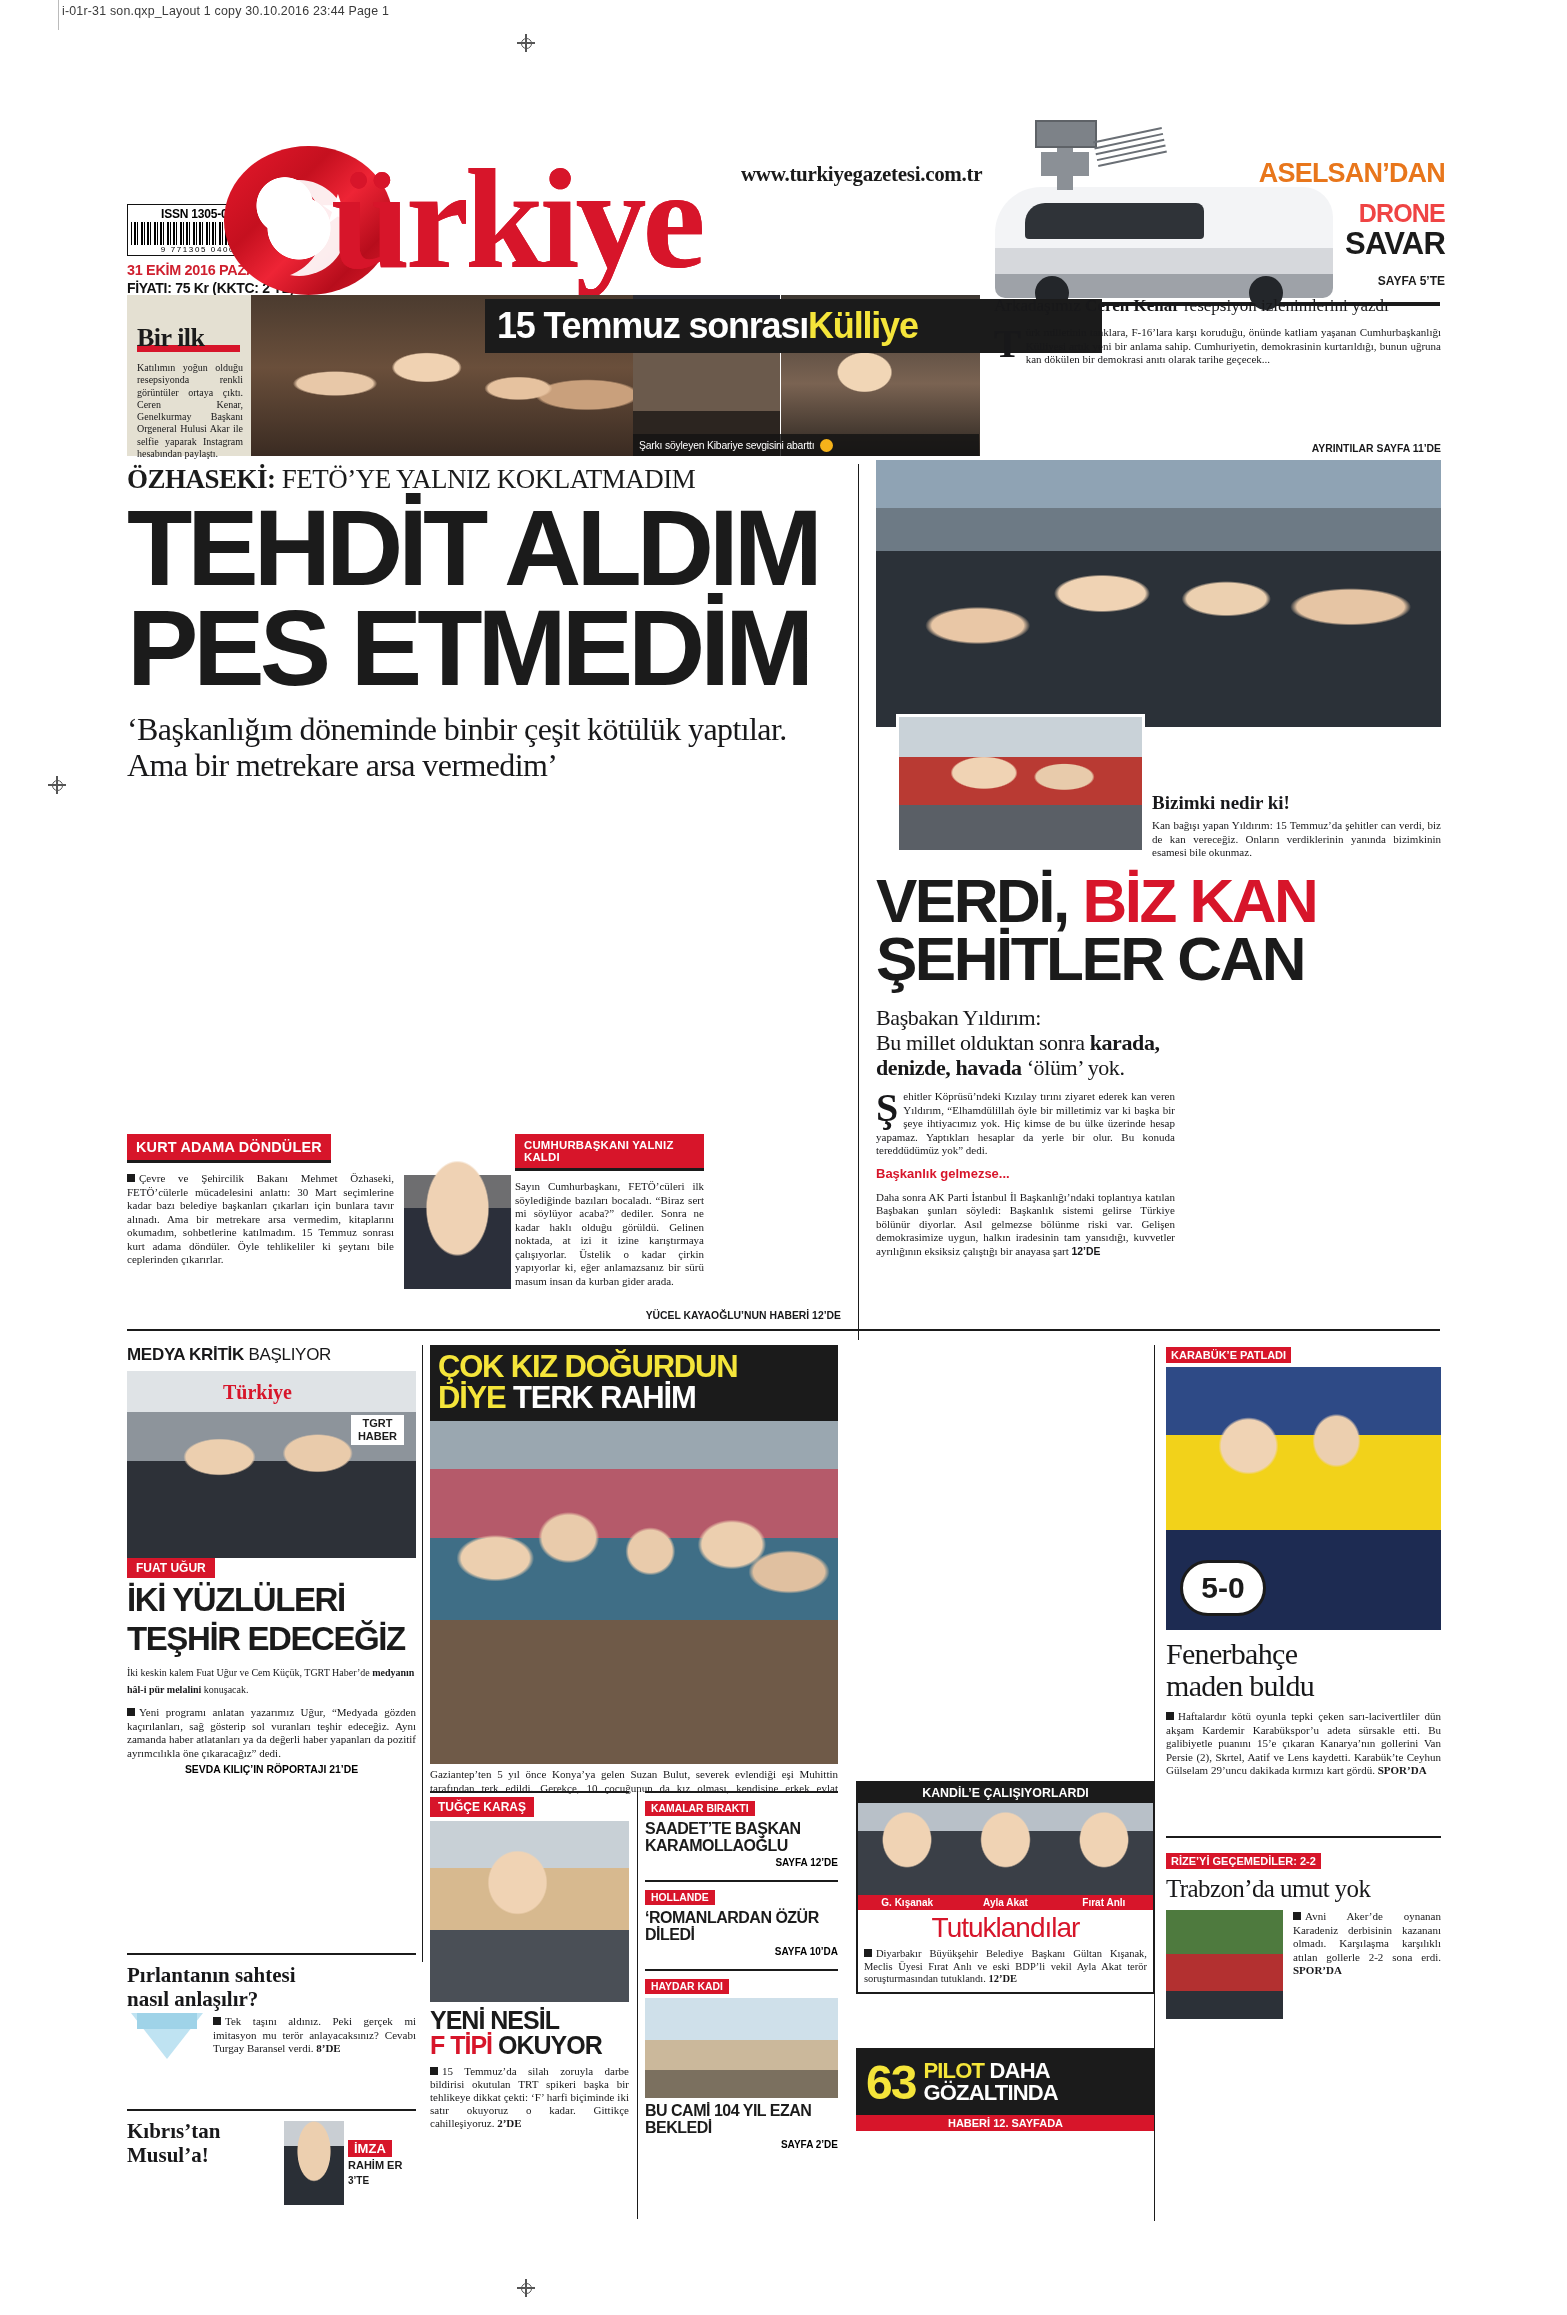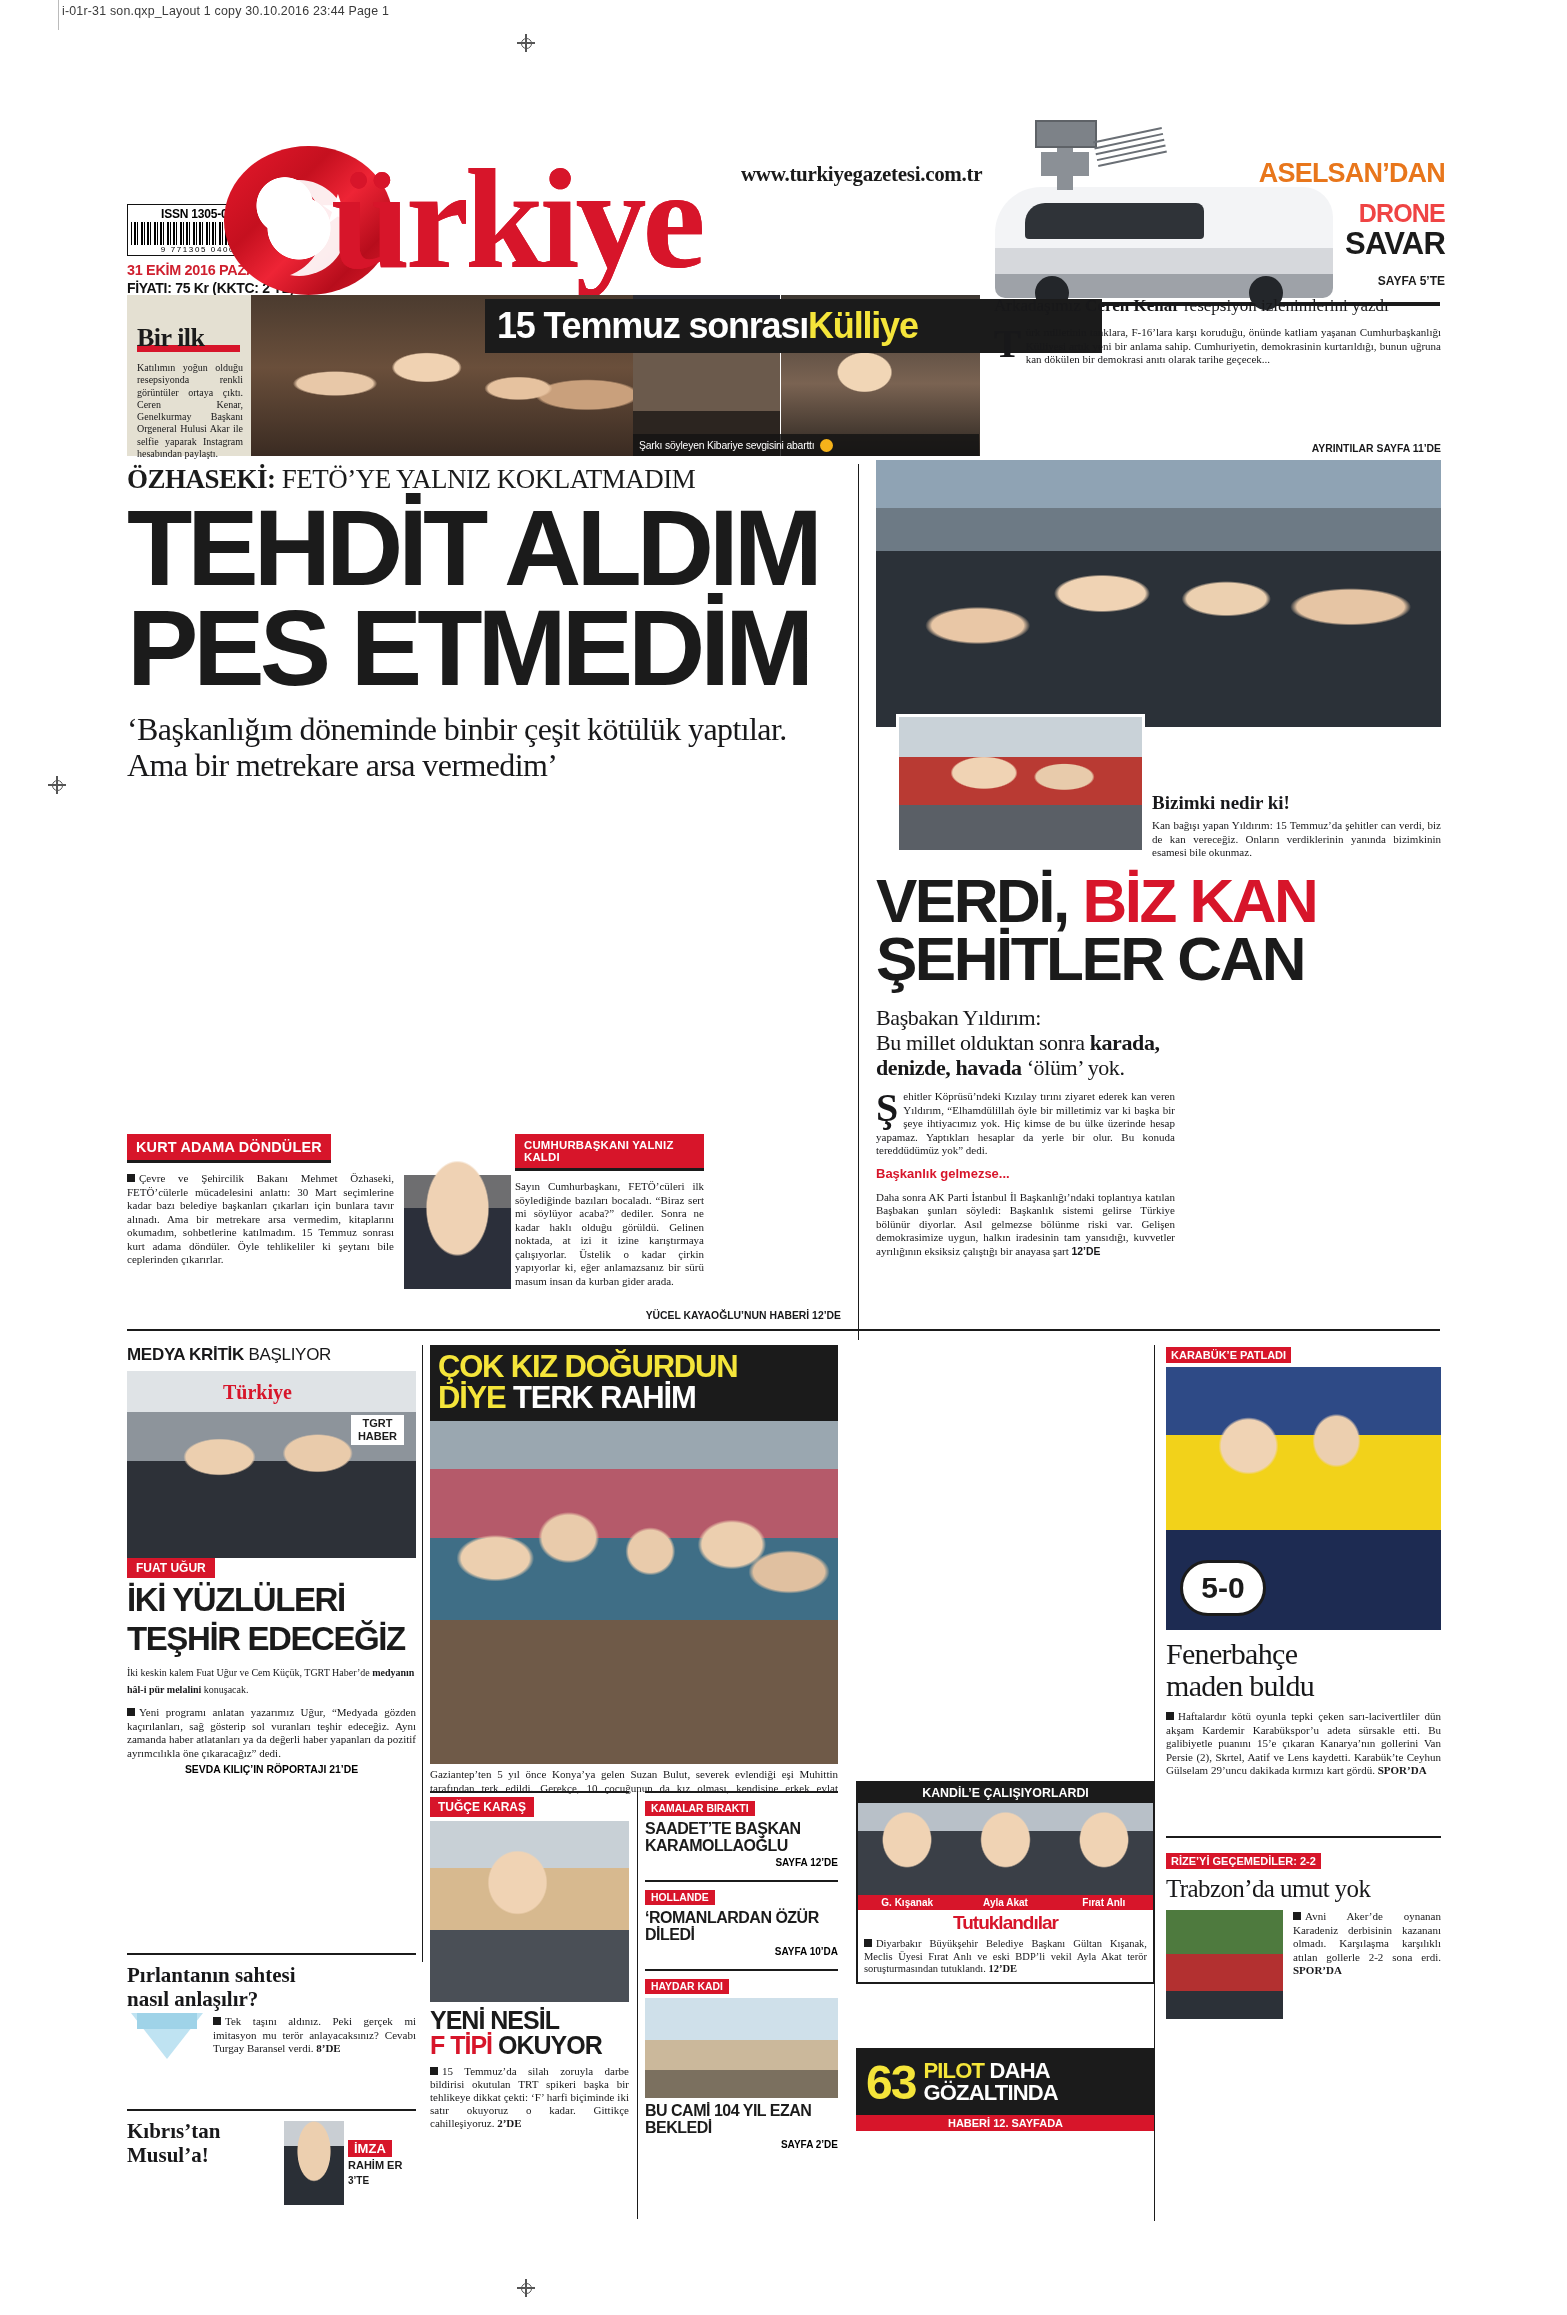--- a/index.html
+++ b/index.html
@@ -322,21 +322,21 @@
 
   
   .kandil { position:absolute; left:856px; top:1781px; width:299px; border:2px solid #1b1b1b; }
   .kandil-hdr { background:#1b1b1b; color:#fff; font-family:"Liberation Sans", sans-serif;
     font-weight:bold; font-size:12.4px; text-align:center; padding:3px 0; }
   .kandil-row { display:flex; }
   .kandil-row .cell { width:100px; }
   .kandil-row .ph { height:92px; background: radial-gradient(ellipse at 50% 40%, #f0d3b4 0 34%, rgba(0,0,0,0) 36%), linear-gradient(180deg,#b8c0c8 0 30%, #3a3f47 30% 100%); }
   .kandil-row .nm { background:#d7152a; color:#fff; font-family:"Liberation Sans", sans-serif;
     font-weight:bold; font-size:10px; text-align:center; padding:2px 0; }
-  .kandil-ttl { font-family:"Liberation Sans", sans-serif; font-weight:bold; font-size:19px;
+  .kandil-ttl { font-family:"Liberation Sans", sans-serif; font-weight:normal; font-size:28px;
     color:#d7152a; letter-spacing:-1px; text-align:center; padding:2px 0 0 0; }
   .kandil-b { padding:4px 6px 6px 6px; font-family:"Liberation Serif", serif; font-size:10.5px; line-height:12.7px; color:#18181a; text-align:justify;}
   .kandil-b b { font-weight:bold; }
 
   .pilot { position:absolute; left:856px; top:2048px; width:299px; height:68px; background:#1b1b1b; display:flex; align-items:center; }
   .pilot .num { font-family:"Liberation Sans", sans-serif; font-weight:bold; font-size:48px; color:#f5e53a; padding:0 8px 0 10px; letter-spacing:-2px;}
   .pilot .txt { font-family:"Liberation Sans", sans-serif; font-weight:bold; font-size:22px; color:#fff; line-height:22px; letter-spacing:-0.8px;}
   .pilot .txt .y { color:#f5e53a; }
   .pilot-ref { position:absolute; left:856px; top:2115px; width:299px; background:#d7152a; color:#fff;
     font-family:"Liberation Sans", sans-serif; font-weight:bold; font-size:11px; text-align:center; padding:2px 0; }

